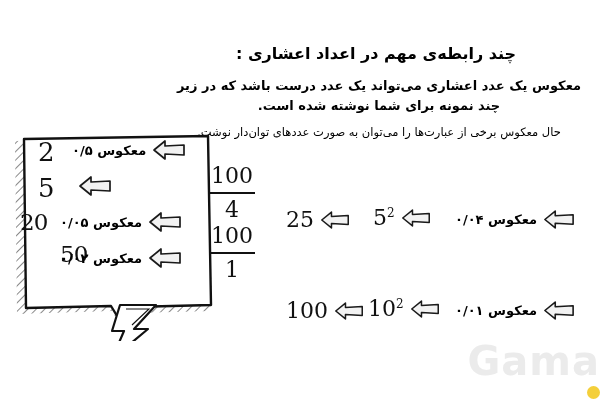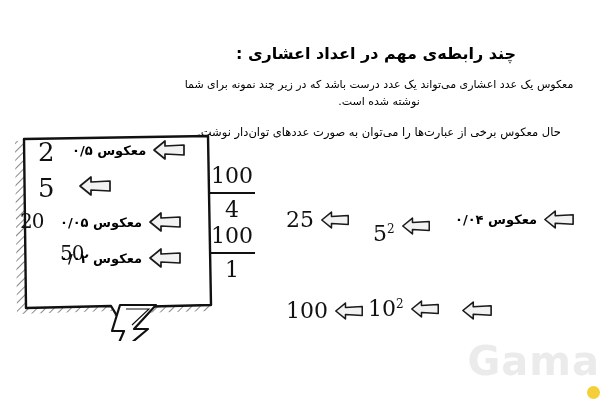--- a/index.html
+++ b/index.html
@@ -27,23 +27,24 @@
     font-weight: bold;
     letter-spacing: .2px;
     direction: rtl;
   }
   #intro {
     position: absolute;
     top: 76px;
     right: 14px;
     width: 414px;
     text-align: center;
-    font-size: 11px;
+    font-size: 13px;
     line-height: 1.55;
     direction: rtl;
+    font-weight: bold;
   }
   #intro2 {
     position: absolute;
     top: 124px;
     right: 14px;
     width: 414px;
     text-align: center;
     font-size: 11.5px;
     line-height: 1.55;
     direction: rtl;
@@ -59,21 +60,21 @@
   }
   #bubble svg { display: block; }
 
   .bubble-num {
     position: absolute;
     font-family: "DejaVu Serif", serif;
     font-size: 26px;
     color: #111;
     letter-spacing: -1px;
   }
-  .bubble-num.small { font-size: 20px; }
+  .bubble-num.small { font-size: 23px; }
 
   
   .row {
     position: absolute;
     display: flex;
     flex-direction: row-reverse;
     align-items: center;
     direction: rtl;
   }
   .row .lbl {
@@ -222,21 +223,21 @@
 <div class="row" style="left:286px; top:207px;">
   <span class="mathitem" style="position:static;">25</span>
   <span class="arrow">
     <svg width="30" height="20" viewBox="0 0 34 22">
         <path d="M2,11 L13,2 L13,7 L32,6 L32,16 L13,15 L13,20 Z" fill="#f2f2f2" stroke="#1a1a1a" stroke-width="1.7" stroke-linejoin="round"></path>
       </svg>
   </span>
 </div>
 
 <div class="row" style="left:373px; top:205px;">
-  <span class="mathitem" style="position:static;margin-top:16px;">
+  <span class="mathitem" style="position:static;">
     <span>5</span><sup>2</sup>
   </span>
   <span class="arrow">
     <svg width="30" height="20" viewBox="0 0 34 22">
         <path d="M2,11 L13,2 L13,7 L32,6 L32,16 L13,15 L13,20 Z" fill="#f2f2f2" stroke="#1a1a1a" stroke-width="1.7" stroke-linejoin="round"></path>
       </svg>
   </span>
 </div>
 
 <div class="row" style="left:455px; top:209px;justify-content:flex-end;">
@@ -262,20 +263,21 @@
     <span>10</span><sup>2</sup>
   </span>
   <span class="arrow">
     <svg width="30" height="20" viewBox="0 0 34 22">
         <path d="M2,11 L13,2 L13,7 L32,6 L32,16 L13,15 L13,20 Z" fill="#f2f2f2" stroke="#1a1a1a" stroke-width="1.7" stroke-linejoin="round"></path>
       </svg>
   </span>
 </div>
 
 <div class="row" style="left:455px; top:300px;">
+  <span class="lbl">معکوس ۰/۰۱</span>
   <span class="arrow">
     <svg width="32" height="21" viewBox="0 0 34 22">
         <path d="M2,11 L13,2 L13,7 L32,6 L32,16 L13,15 L13,20 Z" fill="#f2f2f2" stroke="#1a1a1a" stroke-width="1.7" stroke-linejoin="round"></path>
       </svg>
   </span>
 </div>
 
 <div id="watermark">
   <span>Gama</span><span class="dot"></span>
 </div>

